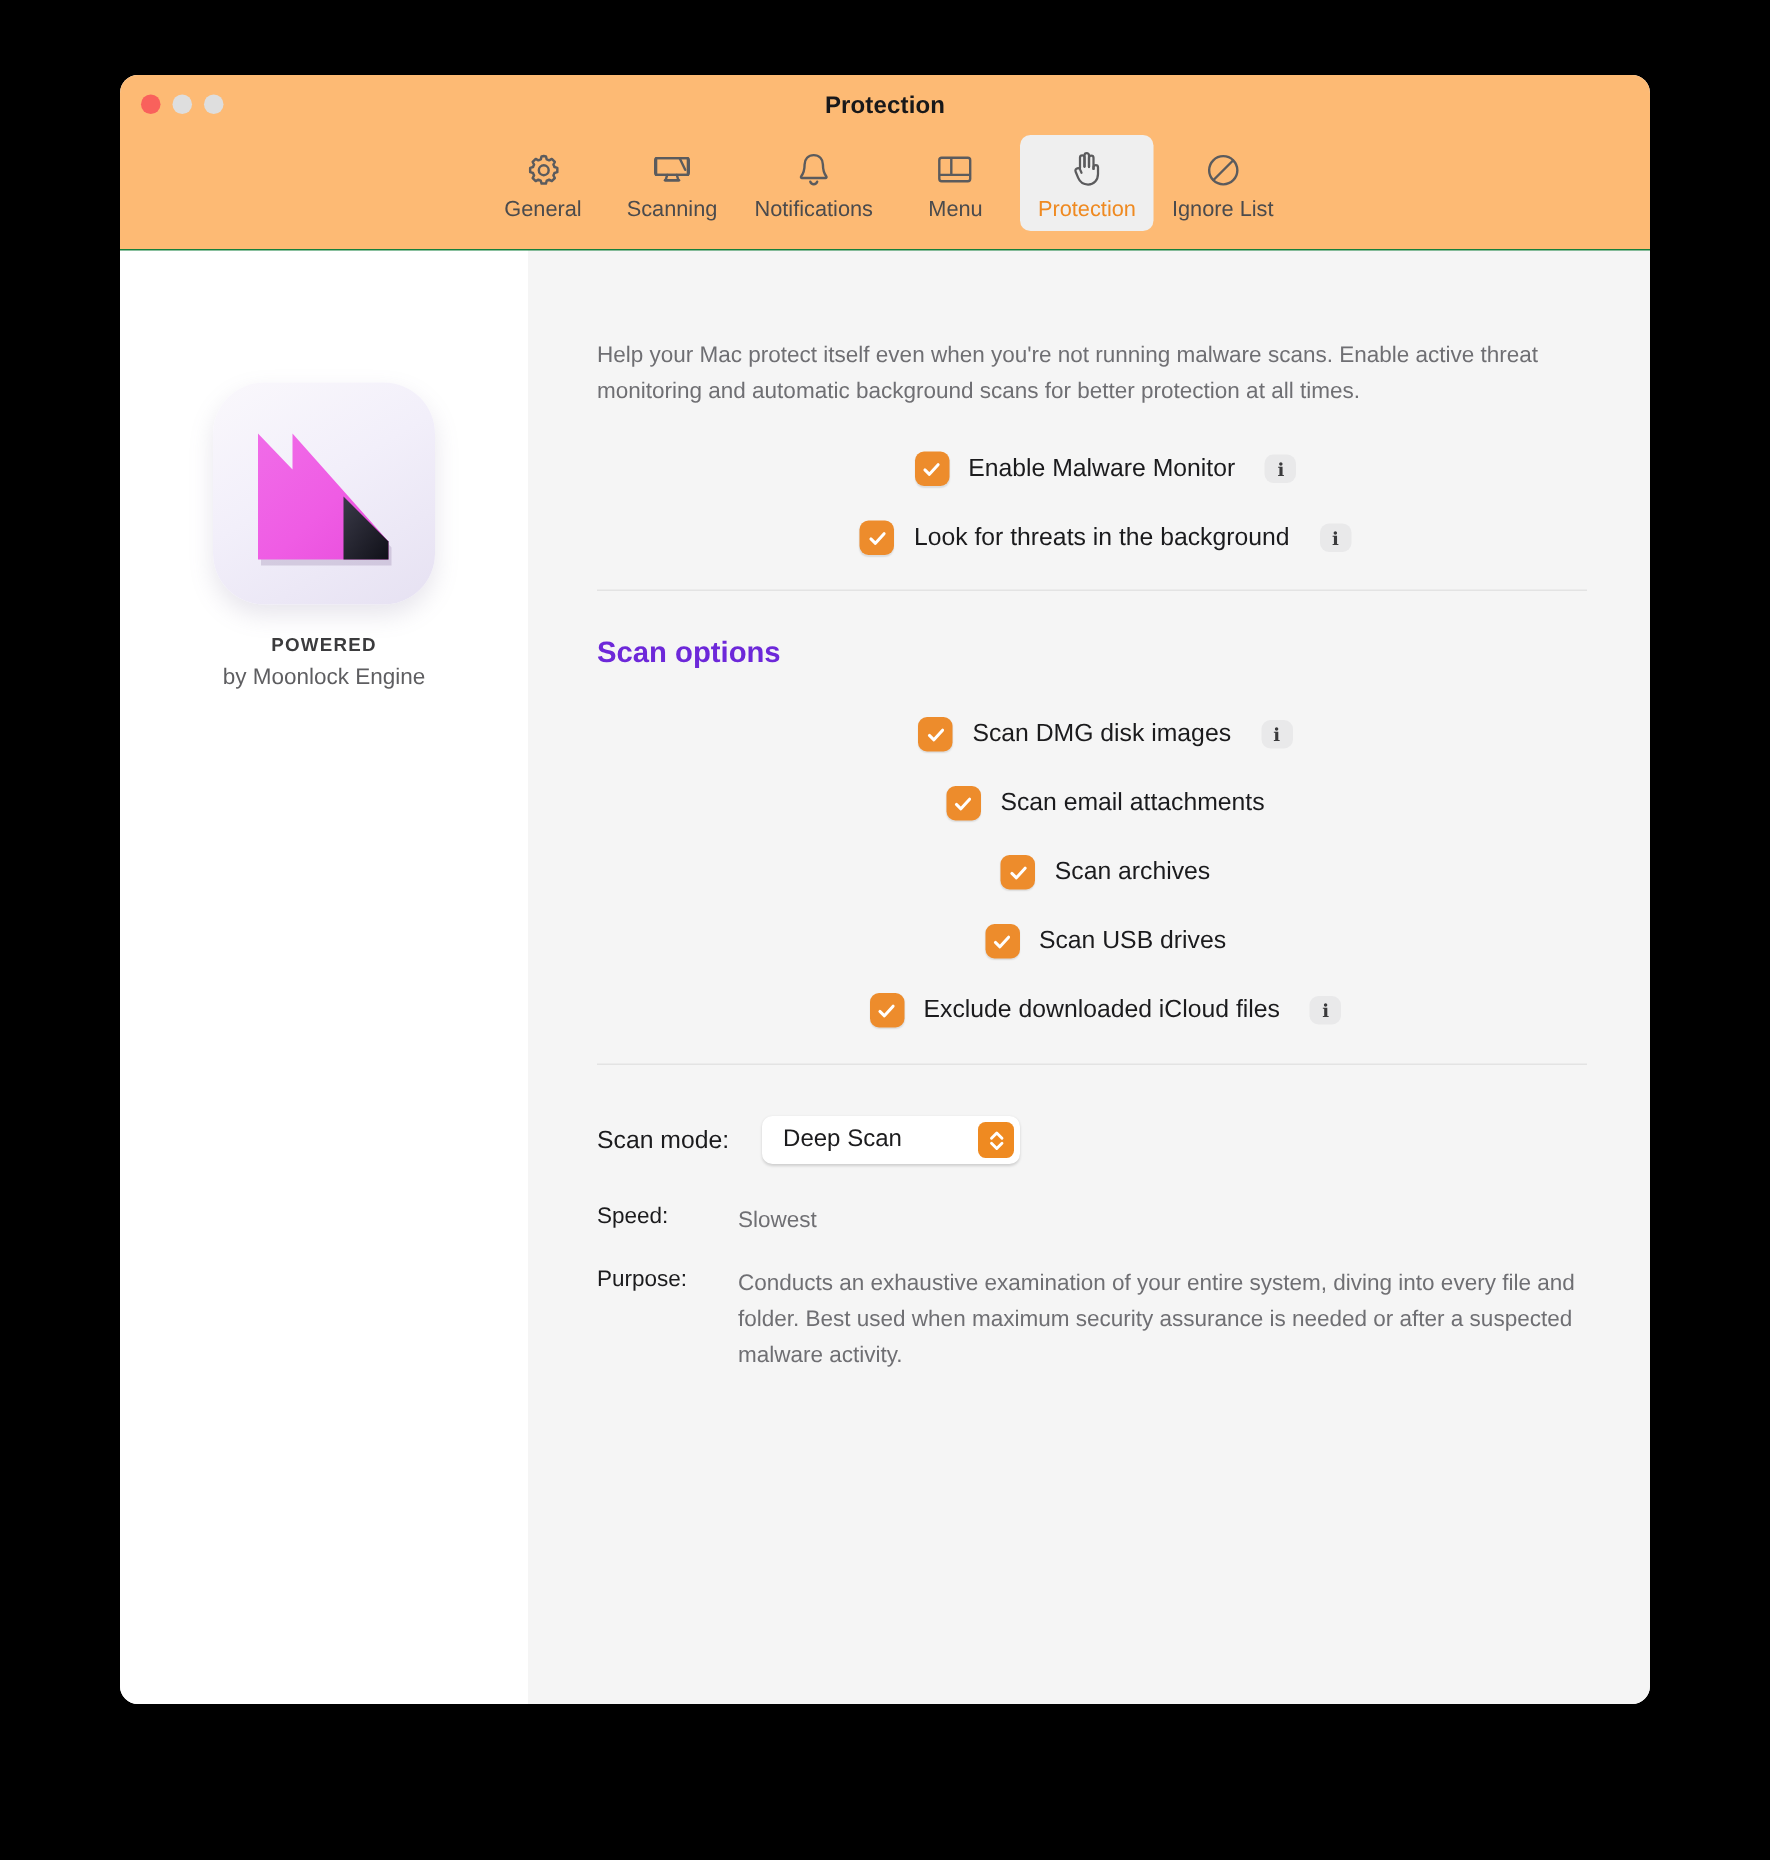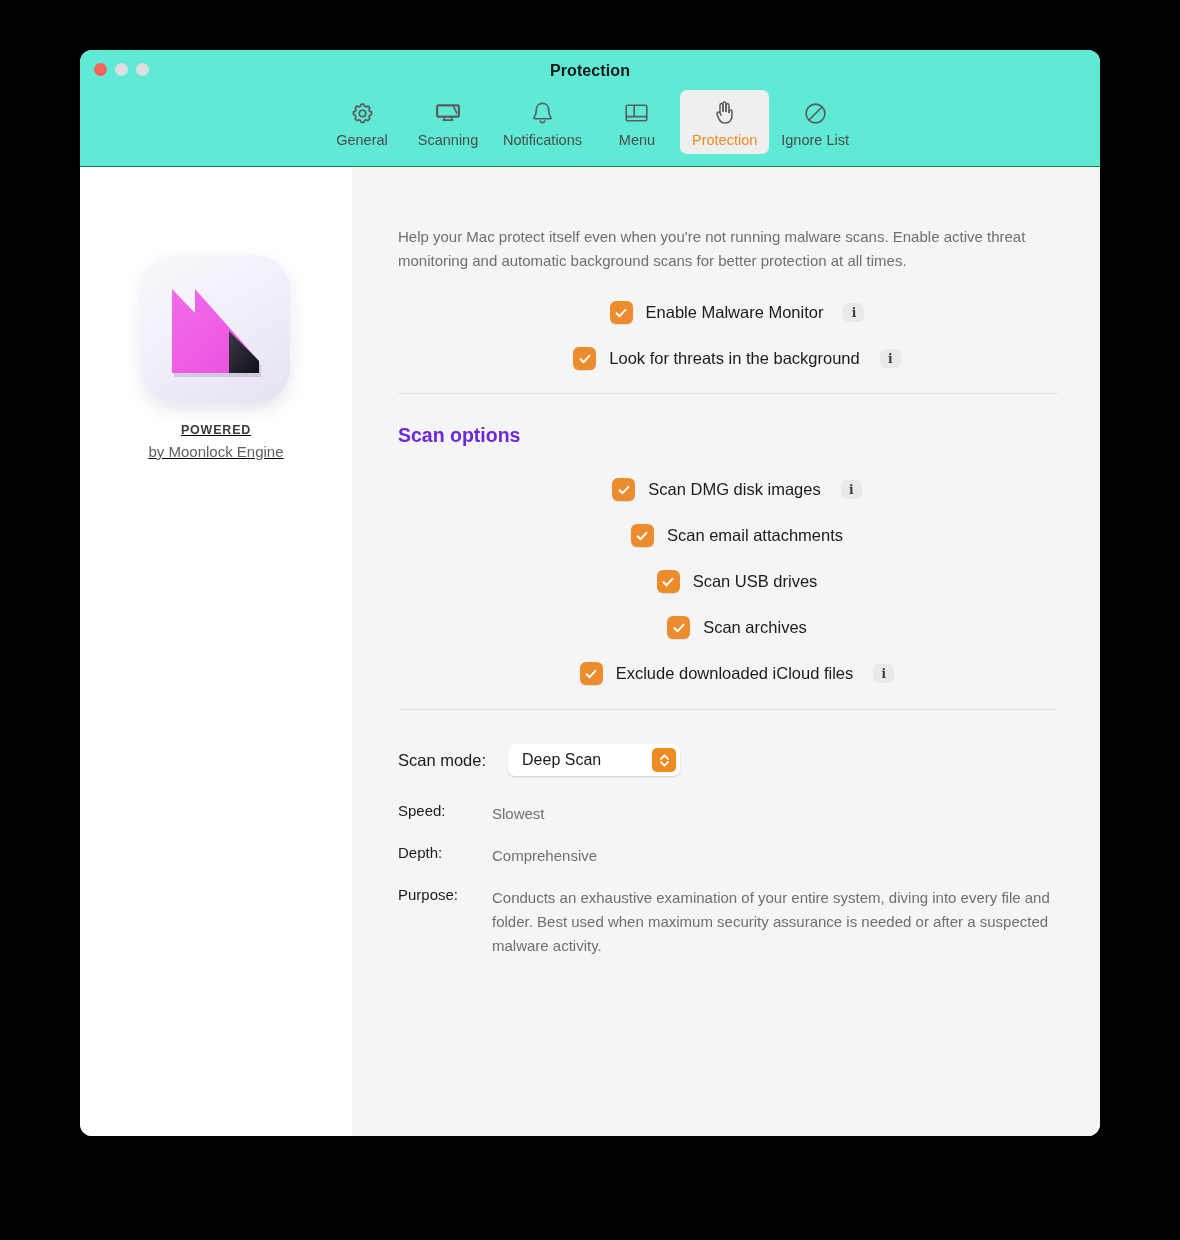--- a/index.html
+++ b/index.html
@@ -16,21 +16,21 @@
     background: #ffffff;
     border-radius: 12px;
     overflow: hidden;
     box-shadow: 0 18px 50px rgba(0,0,0,0.45);
   }
 
   
   .titlebar {
     position: relative;
     height: 116px;
-    background: #5eead4;
+    background: #fdba74;
     border-bottom: 4px solid #15803d;
   }
   .traffic {
     position: absolute;
     left: 14px; top: 13px;
     display: flex; gap: 8px;
   }
   .light { width: 13px; height: 13px; border-radius: 50%; }
   .light.red   { background: #f9615c; }
   .light.gray1 { background: #dedede; }
@@ -84,21 +84,20 @@
     display: flex;
   }
   .sidebar {
     width: 272px;
     background: #ffffff;
     display: flex;
     flex-direction: column;
     align-items: center;
     padding-top: 88px;
     flex: 0 0 272px;
-    text-decoration: underline;
   }
   .logo-tile {
     position: relative;
     width: 148px; height: 148px;
     border-radius: 34px;
     background: linear-gradient(150deg, #faf8fc 0%, #f2effa 45%, #e6e1f2 100%);
     box-shadow: 0 7px 16px rgba(120,110,150,0.18);
     overflow: hidden;
   }
   .logo-tile svg { position: absolute; left: 0; top: 0; }
@@ -403,30 +402,30 @@
           </span>
           <span class="check-label">Scan email attachments</span>
         </div>
 
         <div class="check-row">
           <span class="checkbox">
             <svg width="14" height="14" viewBox="0 0 14 14" fill="none" stroke="#ffffff" stroke-width="2" stroke-linecap="round" stroke-linejoin="round">
                 <path d="M2.6 7.3 L5.6 10.2 L11.4 3.8"></path>
               </svg>
           </span>
+          <span class="check-label">Scan archives</span>
+        </div>
+
+        <div class="check-row">
+          <span class="checkbox">
+            <svg width="14" height="14" viewBox="0 0 14 14" fill="none" stroke="#ffffff" stroke-width="2" stroke-linecap="round" stroke-linejoin="round">
+                <path d="M2.6 7.3 L5.6 10.2 L11.4 3.8"></path>
+              </svg>
+          </span>
           <span class="check-label">Scan USB drives</span>
-        </div>
-
-        <div class="check-row">
-          <span class="checkbox">
-            <svg width="14" height="14" viewBox="0 0 14 14" fill="none" stroke="#ffffff" stroke-width="2" stroke-linecap="round" stroke-linejoin="round">
-                <path d="M2.6 7.3 L5.6 10.2 L11.4 3.8"></path>
-              </svg>
-          </span>
-          <span class="check-label">Scan archives</span>
         </div>
 
         <div class="check-row">
           <span class="checkbox">
             <svg width="14" height="14" viewBox="0 0 14 14" fill="none" stroke="#ffffff" stroke-width="2" stroke-linecap="round" stroke-linejoin="round">
                 <path d="M2.6 7.3 L5.6 10.2 L11.4 3.8"></path>
               </svg>
           </span>
           <span class="check-label">Exclude downloaded iCloud files</span>
           <span class="info-btn">i</span>
@@ -445,24 +444,20 @@
               </svg>
             </span>
           </div>
         </div>
 
         <div class="detail-row">
           <span class="detail-key">Speed:</span>
           <span class="detail-val">Slowest</span>
         </div>
         <div class="detail-row">
-          <span class="detail-key">Depth:</span>
-          <span class="detail-val">Comprehensive</span>
-        </div>
-        <div class="detail-row">
           <span class="detail-key">Purpose:</span>
           <span class="detail-val">Conducts an exhaustive examination of your entire system, diving into every file and folder. Best used when maximum security assurance is needed or after a suspected malware activity.</span>
         </div>
 
       </div>
     </div>
   </div>
 </div>
 
 </body></html>

